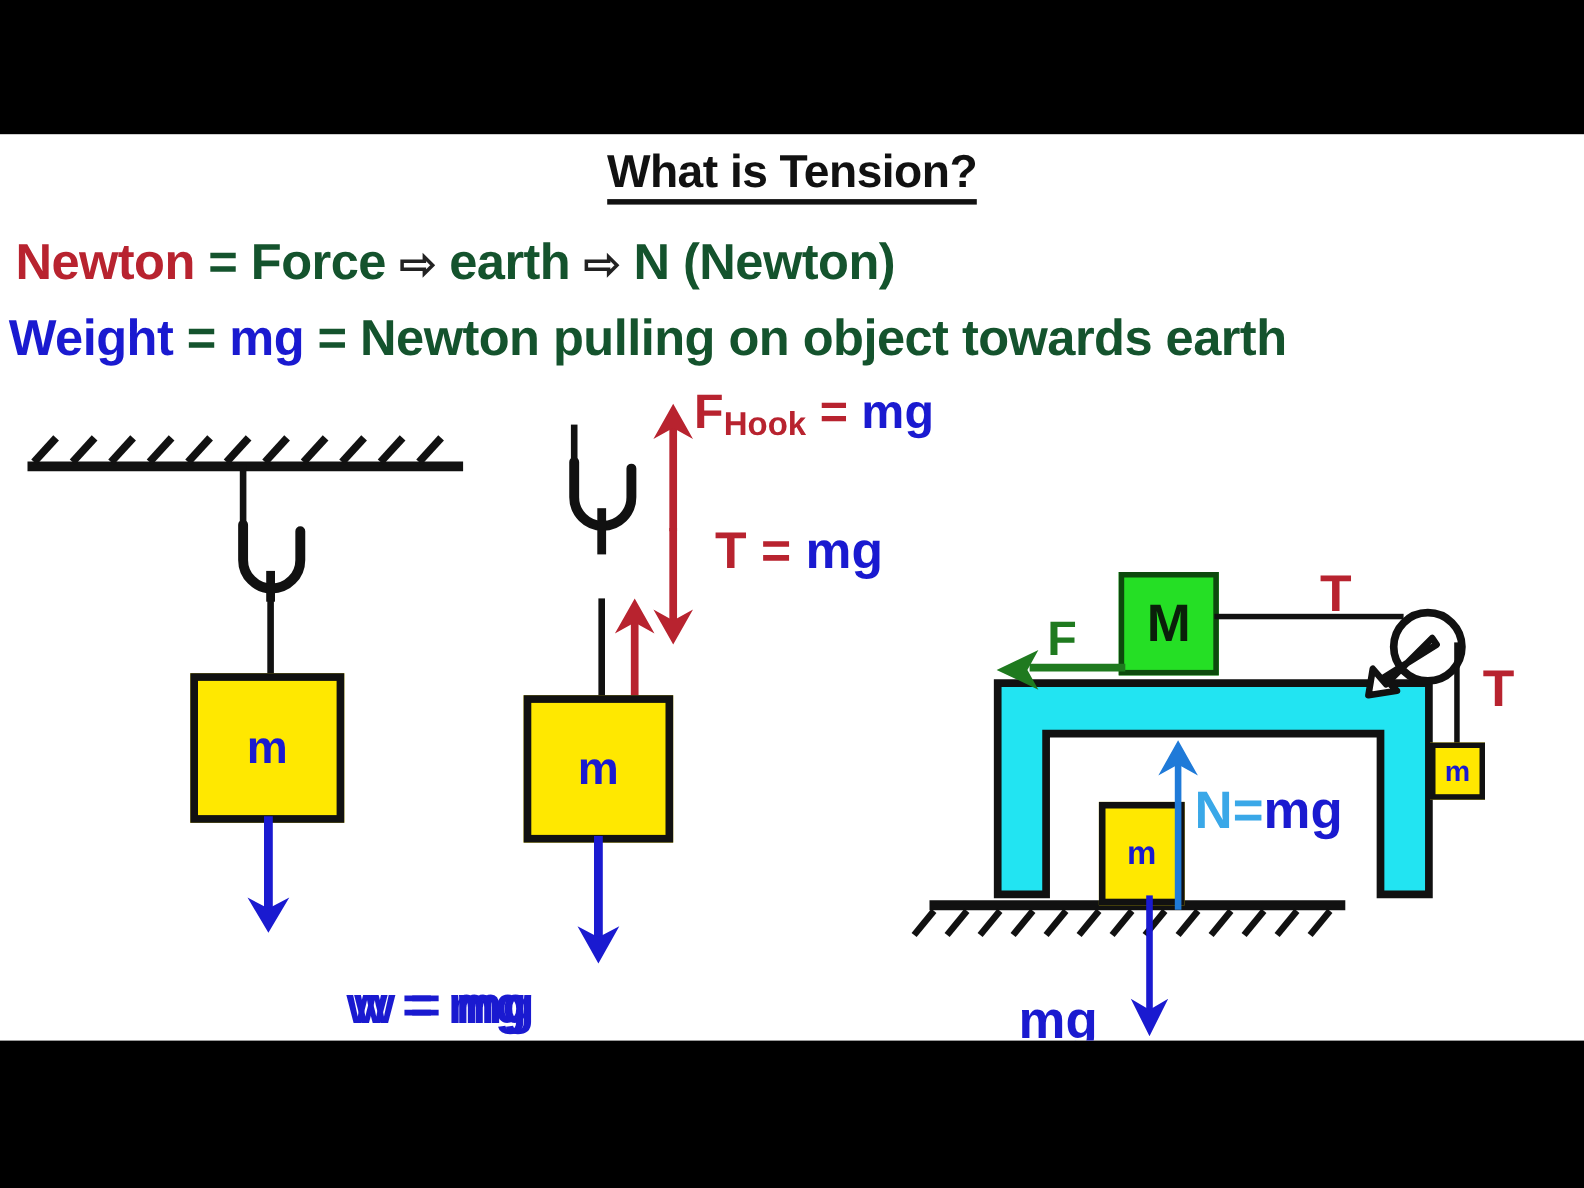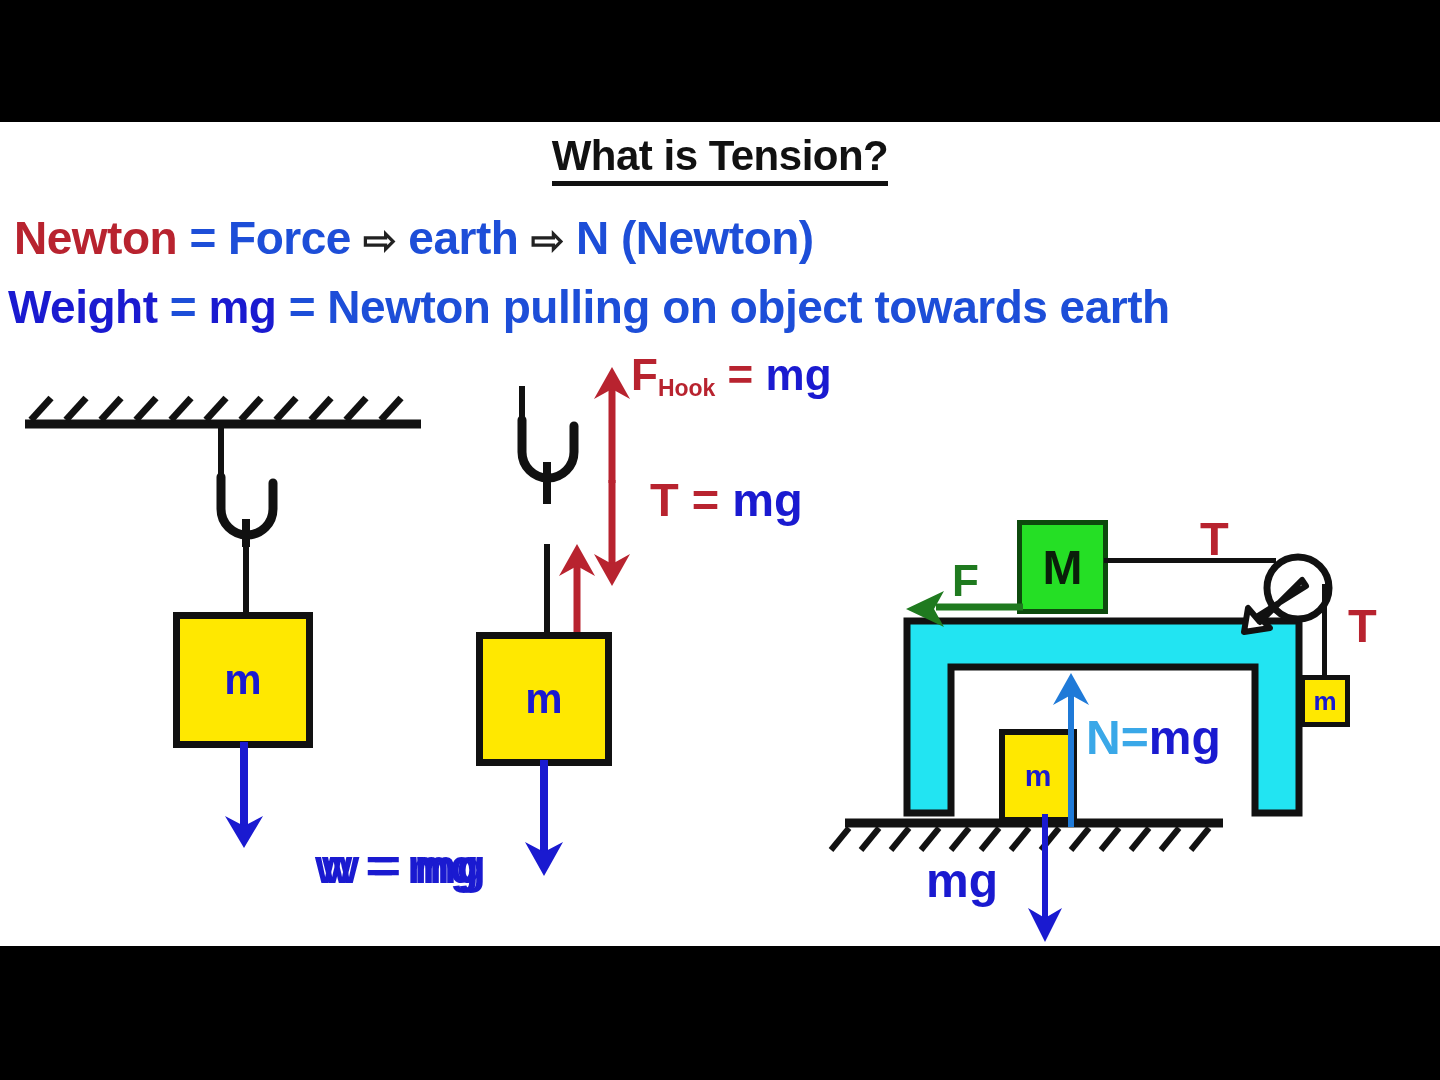--- a/index.html
+++ b/index.html
@@ -62,22 +62,22 @@
   }
   .line2 {
     position: absolute;
     left: 8px; top: 158px;
     font-size: 46px;
     font-weight: bold;
     white-space: nowrap;
     letter-spacing: -0.5px;
   }
   .red   { color: #b8232f; }
-  .blue  { color: #1a1ad0; }
-  .black { color: #1d4ed8; }
+  .blue  { color: #1a1ad0; margin-top: 48px; }
+  .black { color: #14532d; }
   .arrowglyph { font-size: 40px; color:#222; }
 
   
   .rope {
     position: absolute;
     background: #111111;
     width: 6px;
   }
   .ropeh {
     position: absolute;
@@ -195,21 +195,21 @@
         <line x1="28" y1="0" x2="28" y2="88" stroke="#b8232f" stroke-width="7"></line>
         <path d="M28 106 L10 74 L28 84 L46 74 Z" fill="#b8232f"></path>
       </svg>
 
       <svg style="left:549px; top:420px;" width="56" height="112" viewBox="0 0 56 112">
         <line x1="28" y1="110" x2="28" y2="22" stroke="#b8232f" stroke-width="7"></line>
         <path d="M28 2 L10 34 L28 24 L46 34 Z" fill="#b8232f"></path>
       </svg>
 
       <div class="lbl" style="left:631px; top:228px; font-size:44px;">
-        <span class="red">F</span><span class="red" style="font-size:23px; vertical-align:-6px;">Hook</span><span class="red"> = </span><span class="blue">mg</span>
+        <span class="red">F</span><span class="red" style="font-size:30px; vertical-align:-6px;">Hook</span><span class="red"> = </span><span class="blue">mg</span>
       </div>
 
       <div class="lbl" style="left:650px; top:350px; font-size:47px;">
         <span class="red">T</span><span class="red"> = </span><span class="blue">mg</span>
       </div>
 
       <div class="massbox" style="left:476px; top:510px; width:136px; height:134px; font-size:42px;">
         <span>m</span>
       </div>
 

